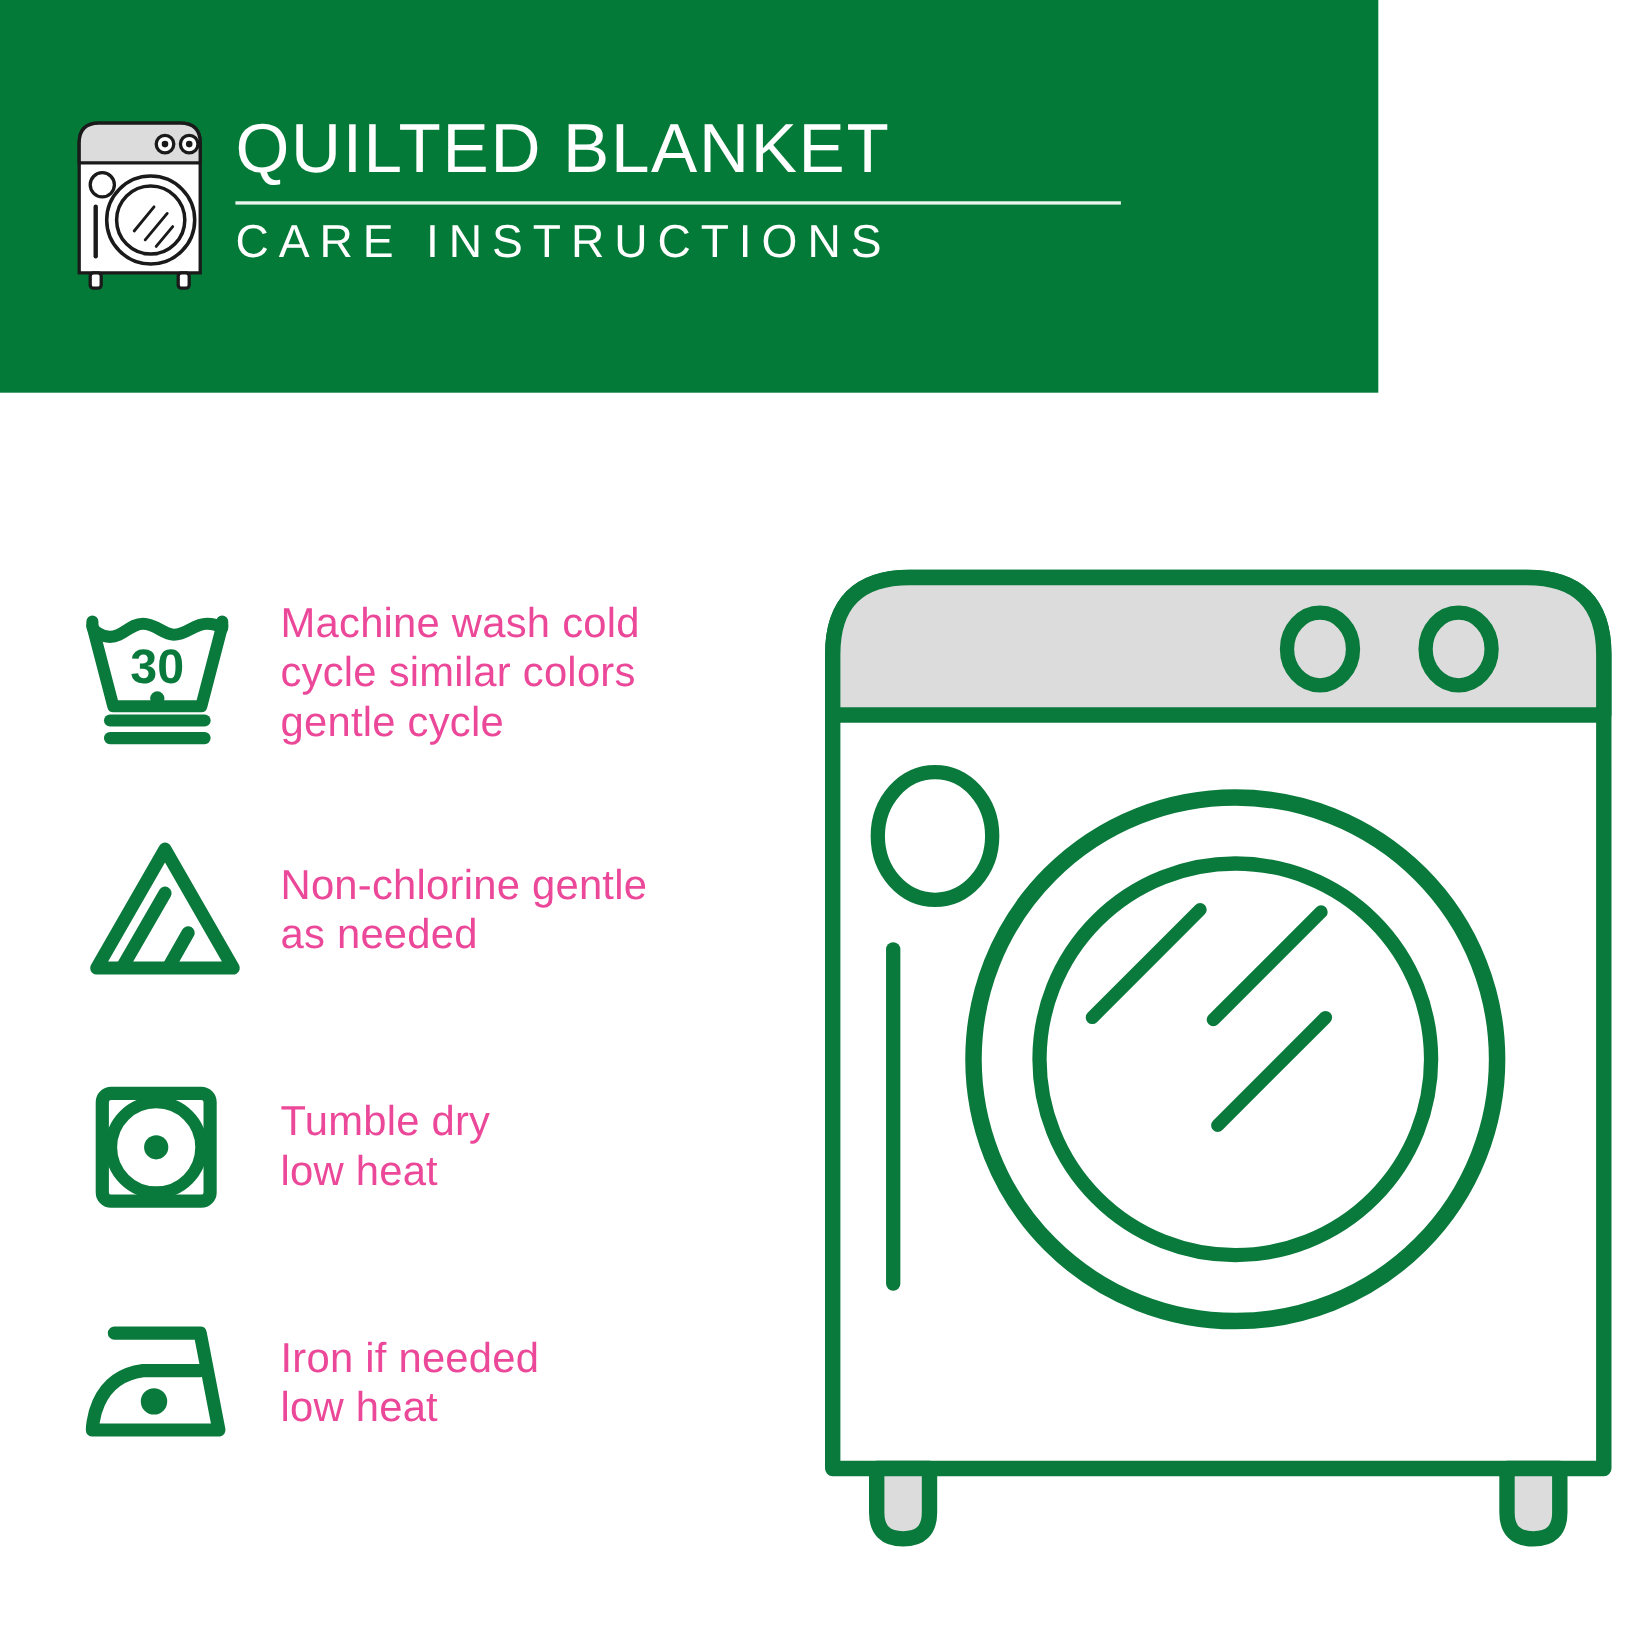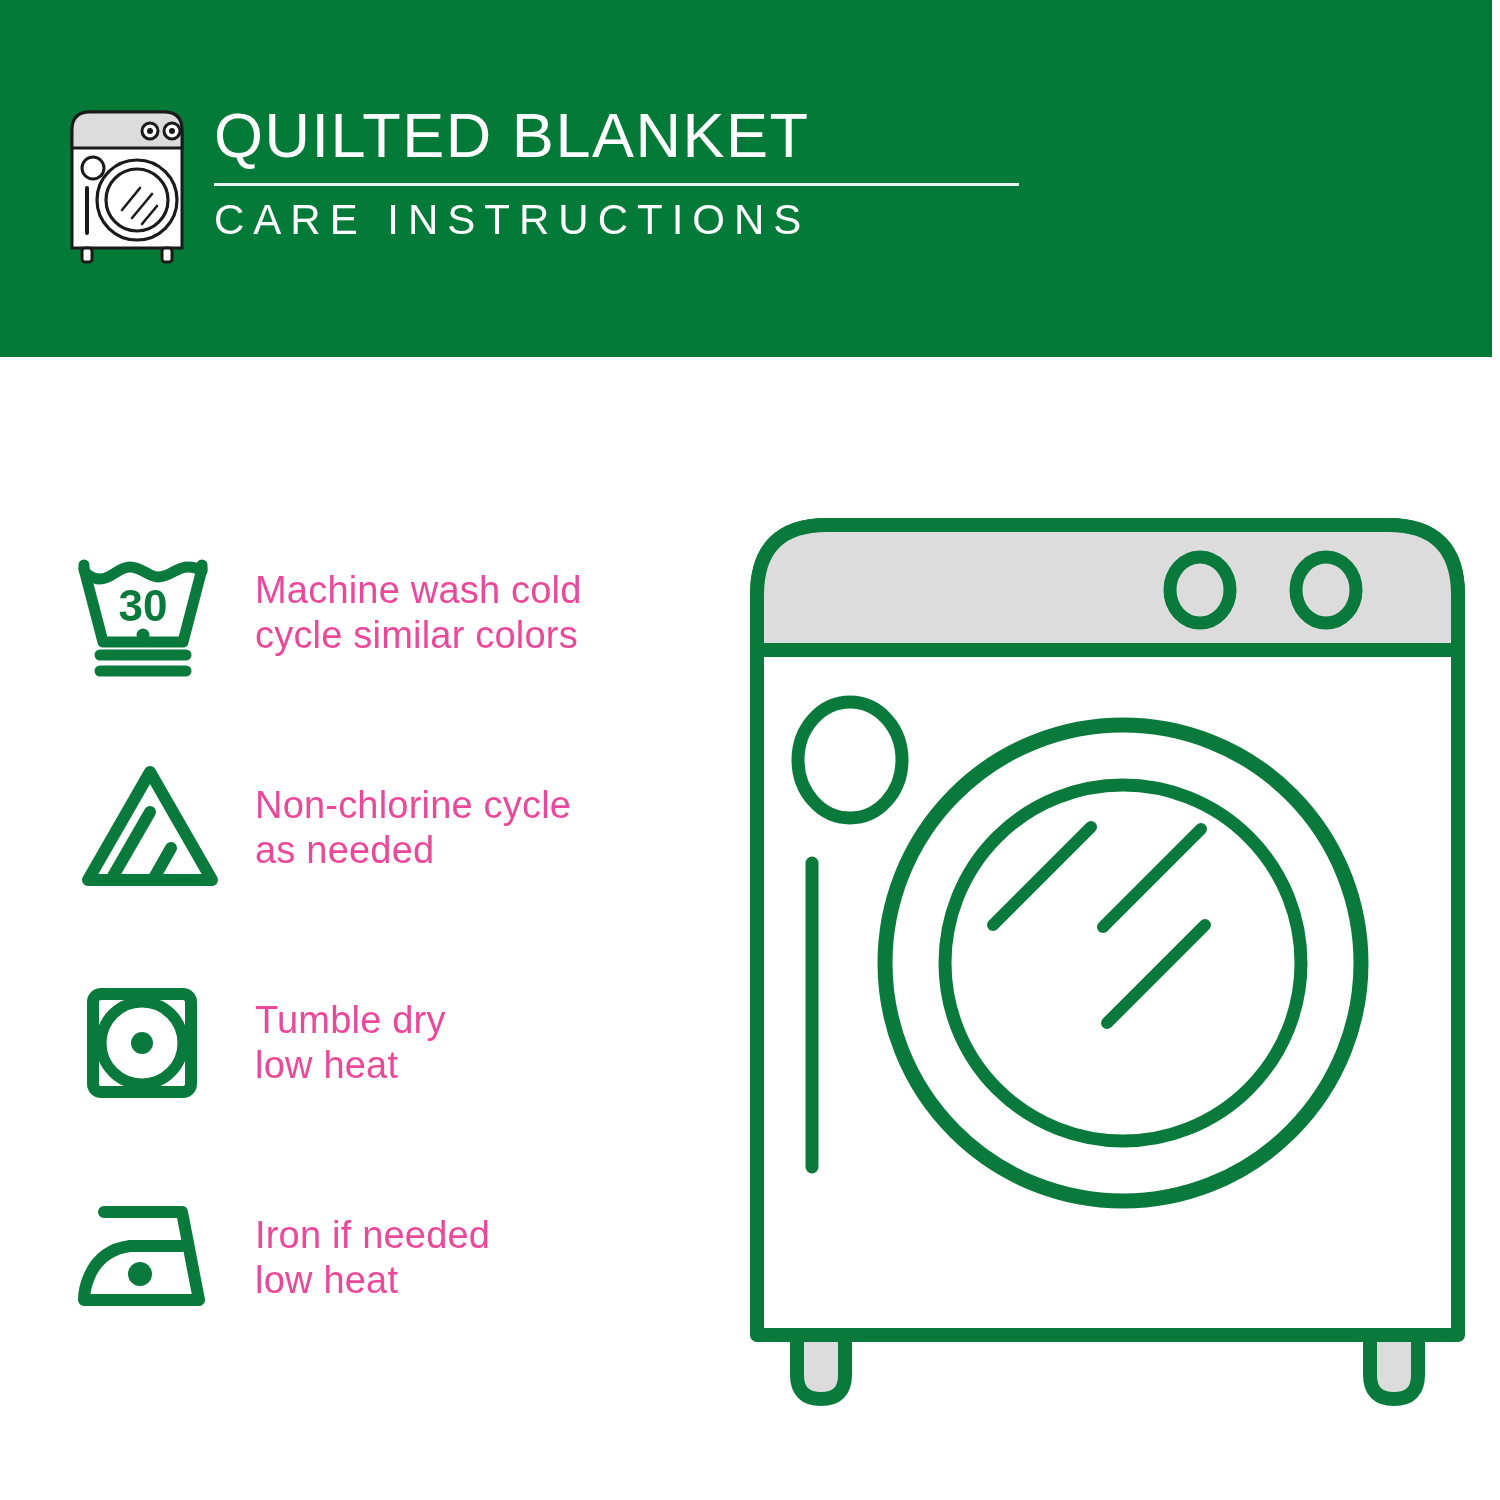--- a/index.html
+++ b/index.html
@@ -7,21 +7,21 @@
     width:1500px; height:1500px;
     background:#ffffff;
     font-family:"Liberation Sans", sans-serif;
     overflow:hidden;
   }
   .page { position:relative; width:1500px; height:1500px; background:#fff; }
 
   
   .header {
     position:absolute; left:0; top:0;
-    width:1492px; height:357px;
+    width:1253px; height:357px;
     background:#047a38;
   }
   .header-inner {
     position:absolute; left:62px; top:100px;
     display:flex; align-items:flex-start; gap:22px;
   }
   .logo-wrap { width:130px; height:165px; flex:0 0 auto; }
   .title-block { padding-top:4px; }
   .title-main {
     color:#ffffff;
@@ -133,35 +133,36 @@
           </g>
           <text x="73" y="78" font-family="'Liberation Sans',sans-serif" font-size="44" font-weight="bold" fill="#0a7a3c" text-anchor="middle">30</text>
           <circle cx="73" cy="92" r="6.5" fill="#0a7a3c"></circle>
           <line x1="30" y1="112" x2="116" y2="112" stroke="#0a7a3c" stroke-width="11" stroke-linecap="round"></line>
           <line x1="30" y1="128" x2="116" y2="128" stroke="#0a7a3c" stroke-width="11" stroke-linecap="round"></line>
         </svg>
       </div>
       <div class="care-text">
         <span class="ln">Machine wash cold</span>
         <span class="ln">cycle similar colors</span>
+        <span class="ln">gentle cycle</span>
       </div>
     </div>
 
     <div class="care-row">
       <div class="care-symbol">
         <svg viewBox="0 0 160 140" width="160" height="140">
           <g fill="none" stroke="#0a7a3c" stroke-width="12" stroke-linecap="round" stroke-linejoin="round">
             <path d="M80 14 L142 122 L18 122 Z"></path>
             <line x1="80" y1="54" x2="42" y2="120"></line>
             <line x1="101" y1="90" x2="84" y2="120"></line>
           </g>
         </svg>
       </div>
       <div class="care-text">
-        <span class="ln">Non-chlorine cycle</span>
+        <span class="ln">Non-chlorine gentle</span>
         <span class="ln">as needed</span>
       </div>
     </div>
 
     <div class="care-row">
       <div class="care-symbol">
         <svg viewBox="0 0 160 140" width="160" height="140">
           <rect x="23" y="21" width="98" height="98" rx="8" fill="none" stroke="#0a7a3c" stroke-width="12"></rect>
           <circle cx="72" cy="70" r="41" fill="none" stroke="#0a7a3c" stroke-width="11"></circle>
           <circle cx="72" cy="70" r="11" fill="#0a7a3c"></circle>

